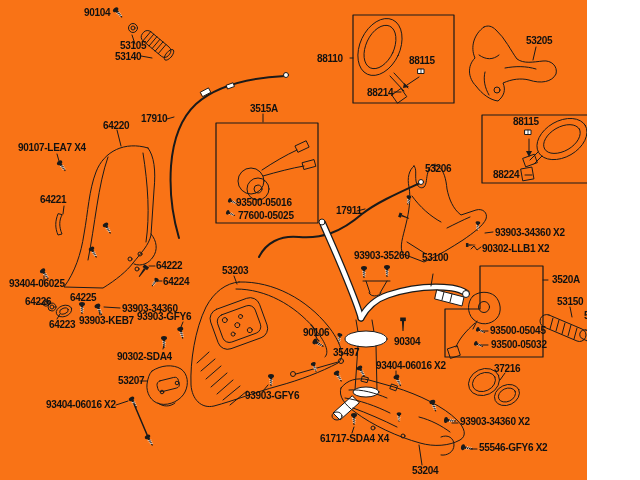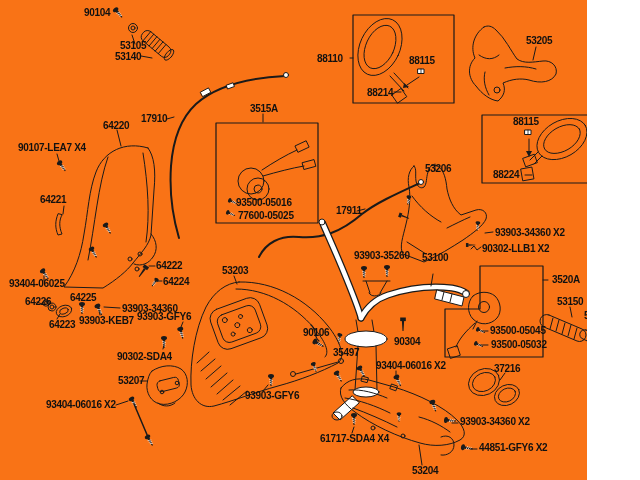--- a/index.html
+++ b/index.html
@@ -310,17 +310,17 @@
       <div class="part-label" style="left: 584px; top: 311px;">53106</div>
       <div class="part-label" style="left: 490px; top: 326px;">93500-05045</div>
       <div class="part-label" style="left: 491px; top: 340px;">93500-05032</div>
       <div class="part-label" style="left: 494px; top: 364px;">37216</div>
       <div class="part-label" style="left: 118px; top: 376px;">53207</div>
       <div class="part-label" style="left: 46px; top: 400px;">93404-06016 X2</div>
       <div class="part-label" style="left: 245px; top: 391px;">93903-GFY6</div>
       <div class="part-label" style="left: 320px; top: 434px;">61717-SDA4 X4</div>
       <div class="part-label" style="left: 412px; top: 466px;">53204</div>
       <div class="part-label" style="left: 460px; top: 417px;">93903-34360 X2</div>
-      <div class="part-label" style="left: 479px; top: 443px;">44851-GFY6 X2</div>
+      <div class="part-label" style="left: 479px; top: 443px;">55546-GFY6 X2</div>
       <div class="part-label" style="left: 606px; top: 352px;">90104</div>
     </div>
 
 </div>
 
 </body></html>

